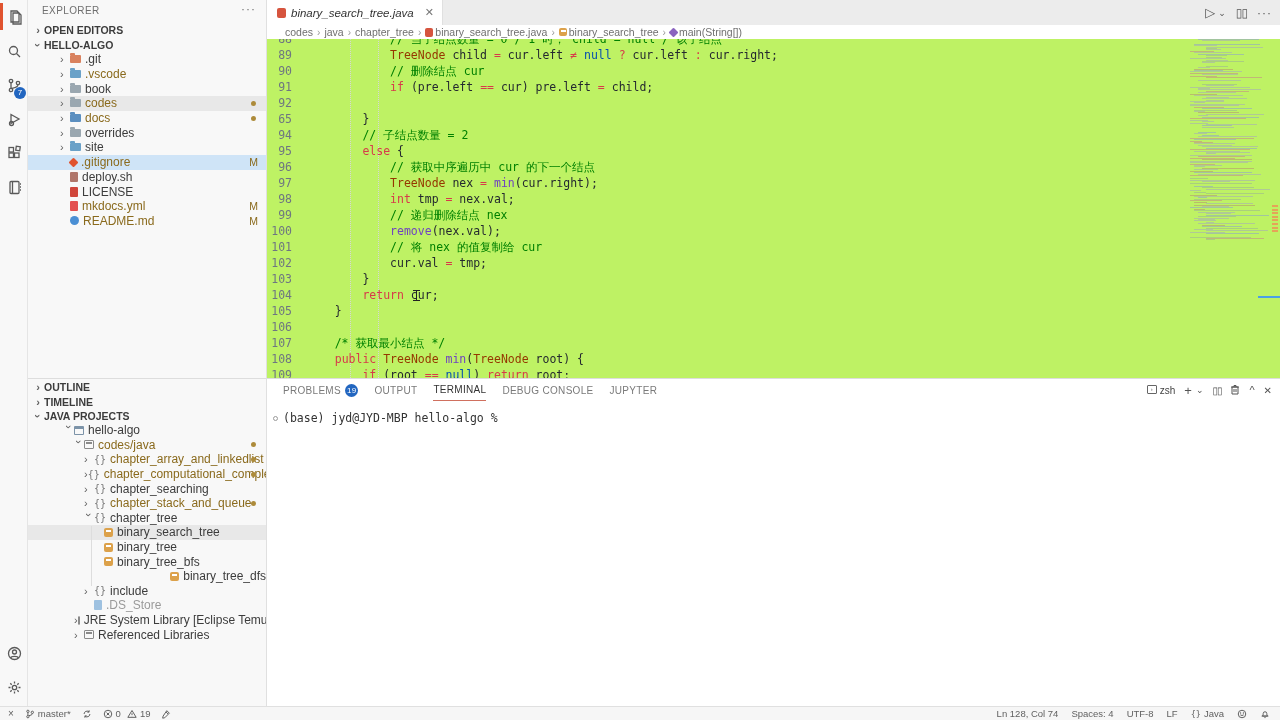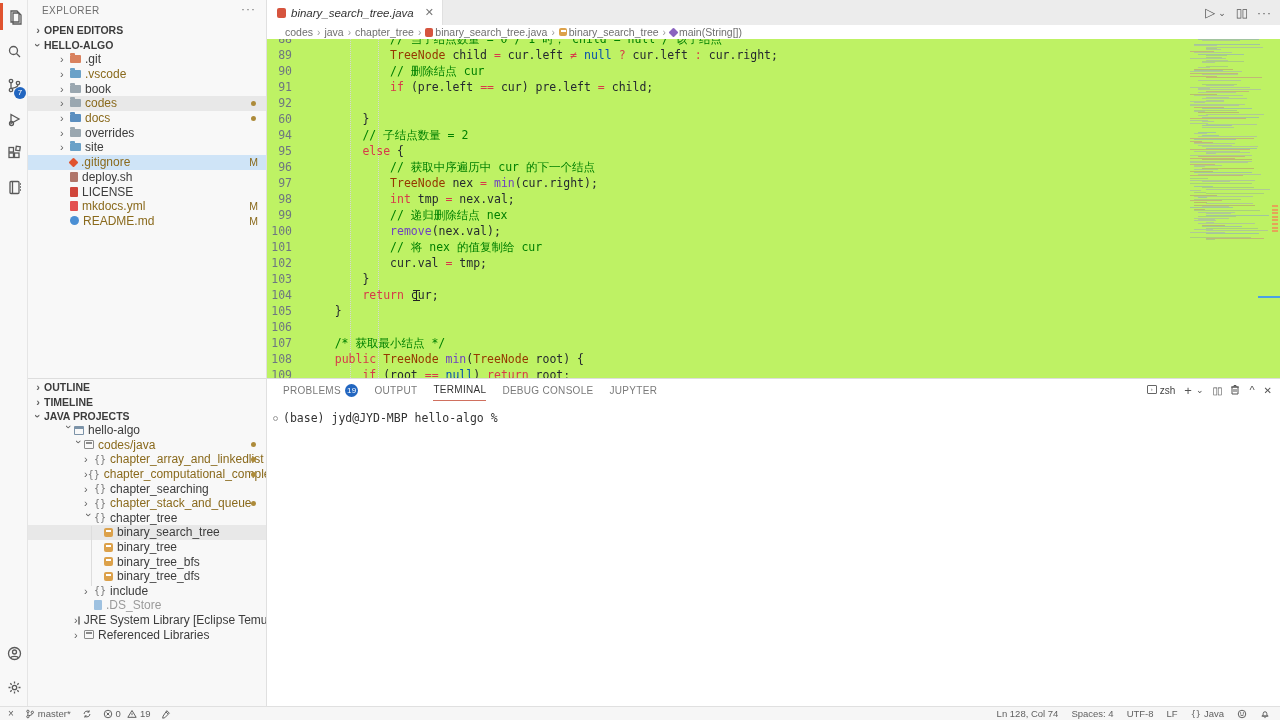--- a/index.html
+++ b/index.html
@@ -317,21 +317,21 @@
           <div class="row " style="height: 14.6px; padding-left: 66px;">
             <span style="width: 10px;"></span>
             <span class="class-ico"></span>
             <span class="lbl">binary_tree</span>
           </div>
           <div class="row " style="height: 14.6px; padding-left: 66px;">
             <span style="width: 10px;"></span>
             <span class="class-ico"></span>
             <span class="lbl">binary_tree_bfs</span>
           </div>
-          <div class="row " style="height: 14.6px; padding-left: 66px;">
+          <div class="row " style="height: 14.6px; padding-left: 66px; justify-content: flex-end;">
             <span style="width: 10px;"></span>
             <span class="class-ico"></span>
             <span class="lbl">binary_tree_dfs</span>
           </div>
           <div class="row " style="height: 14.6px; padding-left: 56px;">
             <span class="chev">›</span>
             <span class="braces-ico">{}</span>
             <span class="lbl">include</span>
           </div>
           <div class="row " style="height: 14.6px; padding-left: 56px;">
@@ -399,21 +399,21 @@
 
     <div class="codeview">
       <div class="indent-guide" style="left:83px"></div>
       <div class="indent-guide" style="left:111px"></div>
       <div class="code-inner" id="code-inner">
           <div class="code-line"><span class="ln">88</span><span class="lc"><span class="tok-c">            // 当子结点数量 = 0 / 1 时， child = null / 该子结点</span></span></div>
           <div class="code-line"><span class="ln">89</span><span class="lc"><span class="tok-p">            </span><span class="tok-t">TreeNode</span><span class="tok-p"> child </span><span class="tok-o">=</span><span class="tok-p"> cur.left </span><span class="tok-o">≠</span><span class="tok-p"> </span><span class="tok-n">null</span><span class="tok-p"> </span><span class="tok-o">?</span><span class="tok-p"> cur.left </span><span class="tok-o">:</span><span class="tok-p"> cur.right;</span></span></div>
           <div class="code-line"><span class="ln">90</span><span class="lc"><span class="tok-c">            // 删除结点 cur</span></span></div>
           <div class="code-line"><span class="ln">91</span><span class="lc"><span class="tok-p">            </span><span class="tok-k">if</span><span class="tok-p"> (pre.left </span><span class="tok-o">==</span><span class="tok-p"> cur) pre.left </span><span class="tok-o">=</span><span class="tok-p"> child;</span></span></div>
           <div class="code-line"><span class="ln">92</span></div>
-          <div class="code-line"><span class="ln">60</span><span class="lc"><span class="tok-p">        }</span></span></div>
+          <div class="code-line"><span class="ln">65</span><span class="lc"><span class="tok-p">        }</span></span></div>
           <div class="code-line"><span class="ln">94</span><span class="lc"><span class="tok-c">        // 子结点数量 = 2</span></span></div>
           <div class="code-line"><span class="ln">95</span><span class="lc"><span class="tok-p">        </span><span class="tok-k">else</span><span class="tok-p"> {</span></span></div>
           <div class="code-line"><span class="ln">96</span><span class="lc"><span class="tok-c">            // 获取中序遍历中 cur 的下一个结点</span></span></div>
           <div class="code-line"><span class="ln">97</span><span class="lc"><span class="tok-p">            </span><span class="tok-t">TreeNode</span><span class="tok-p"> nex </span><span class="tok-o">=</span><span class="tok-p"> </span><span class="tok-f">min</span><span class="tok-p">(cur.right);</span></span></div>
           <div class="code-line"><span class="ln">98</span><span class="lc"><span class="tok-p">            </span><span class="tok-k">int</span><span class="tok-p"> tmp </span><span class="tok-o">=</span><span class="tok-p"> nex.val;</span></span></div>
           <div class="code-line"><span class="ln">99</span><span class="lc"><span class="tok-c">            // 递归删除结点 nex</span></span></div>
           <div class="code-line"><span class="ln">100</span><span class="lc"><span class="tok-p">            </span><span class="tok-f">remove</span><span class="tok-p">(nex.val);</span></span></div>
           <div class="code-line"><span class="ln">101</span><span class="lc"><span class="tok-c">            // 将 nex 的值复制给 cur</span></span></div>
           <div class="code-line"><span class="ln">102</span><span class="lc"><span class="tok-p">            cur.val </span><span class="tok-o">=</span><span class="tok-p"> tmp;</span></span></div>
           <div class="code-line"><span class="ln">103</span><span class="lc"><span class="tok-p">        }</span></span></div>

